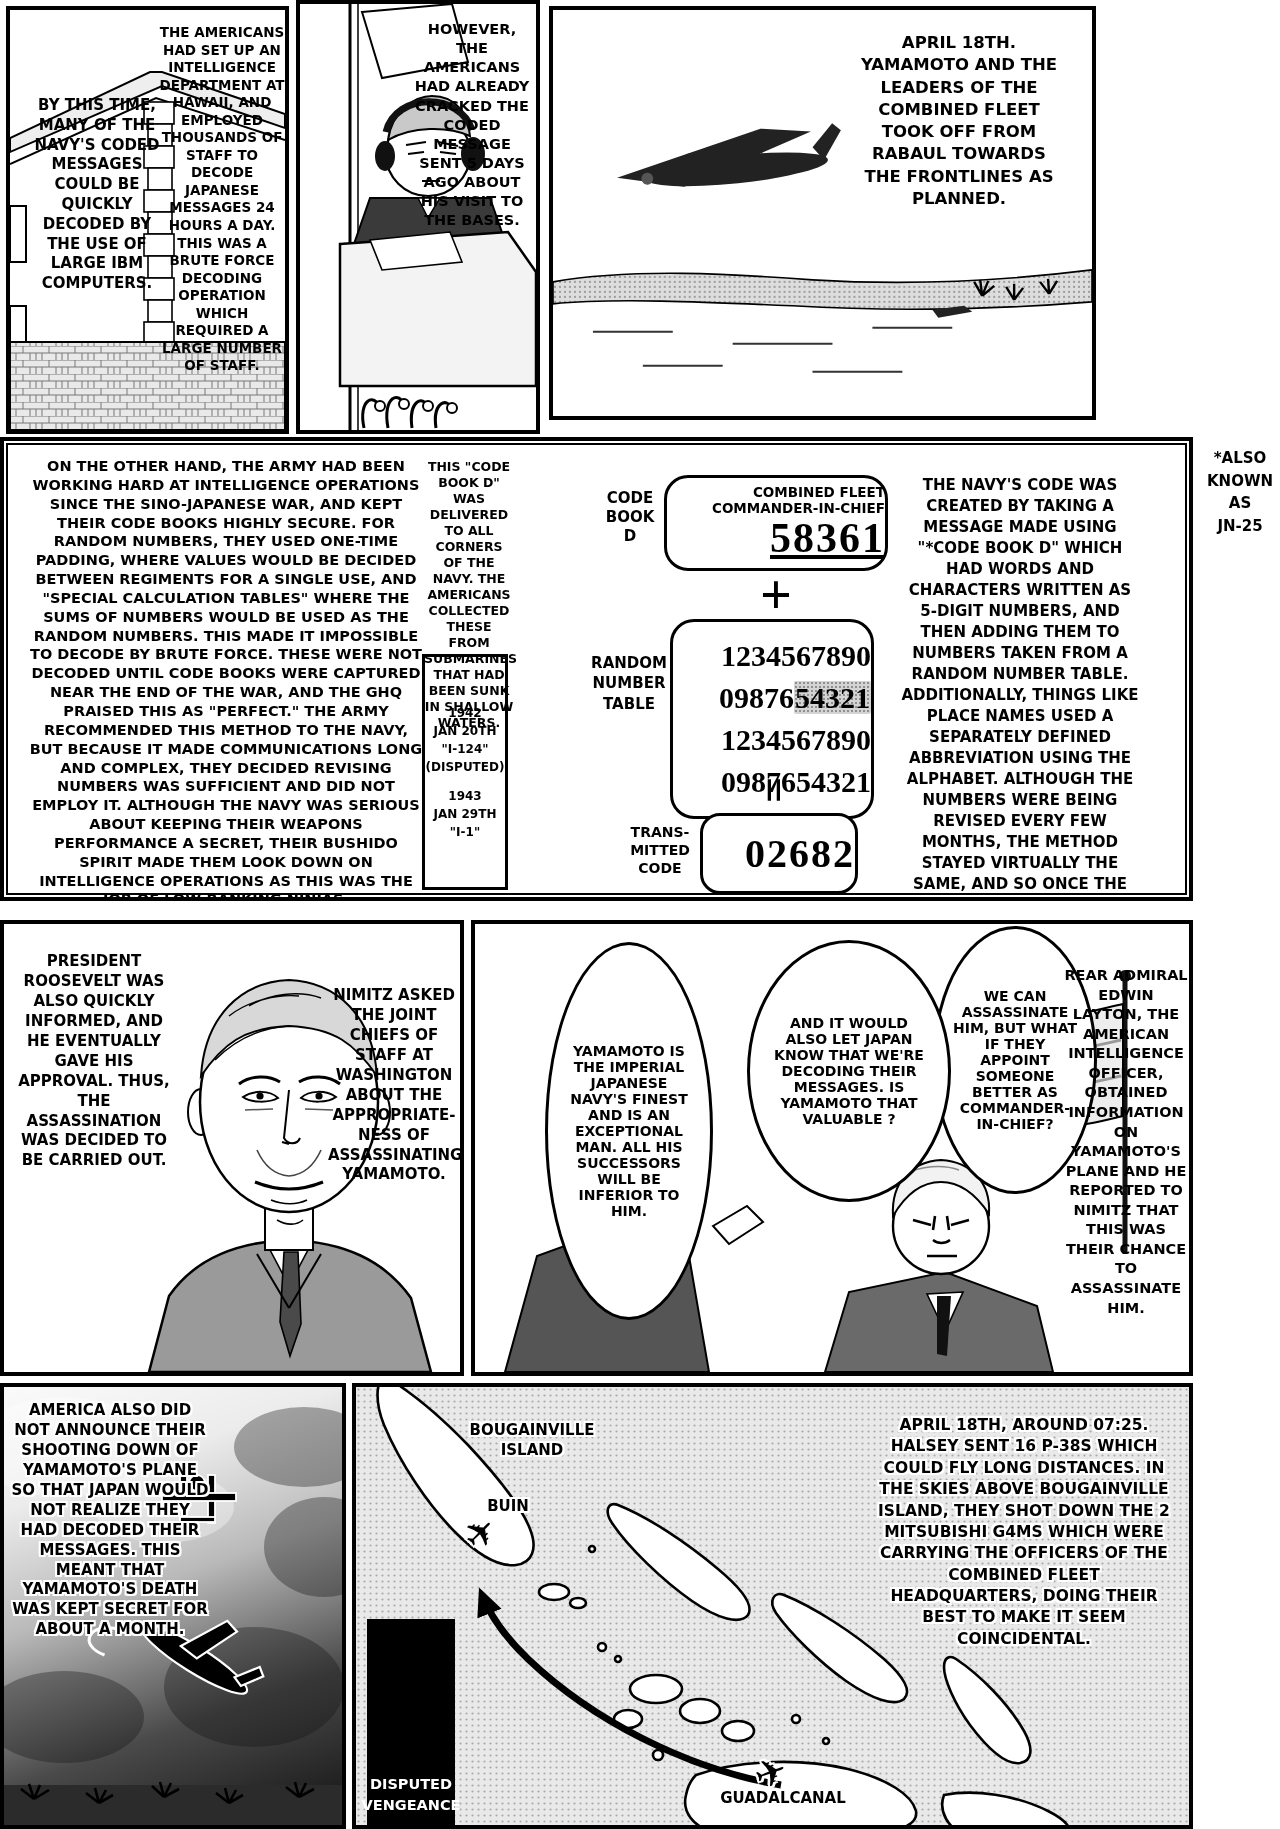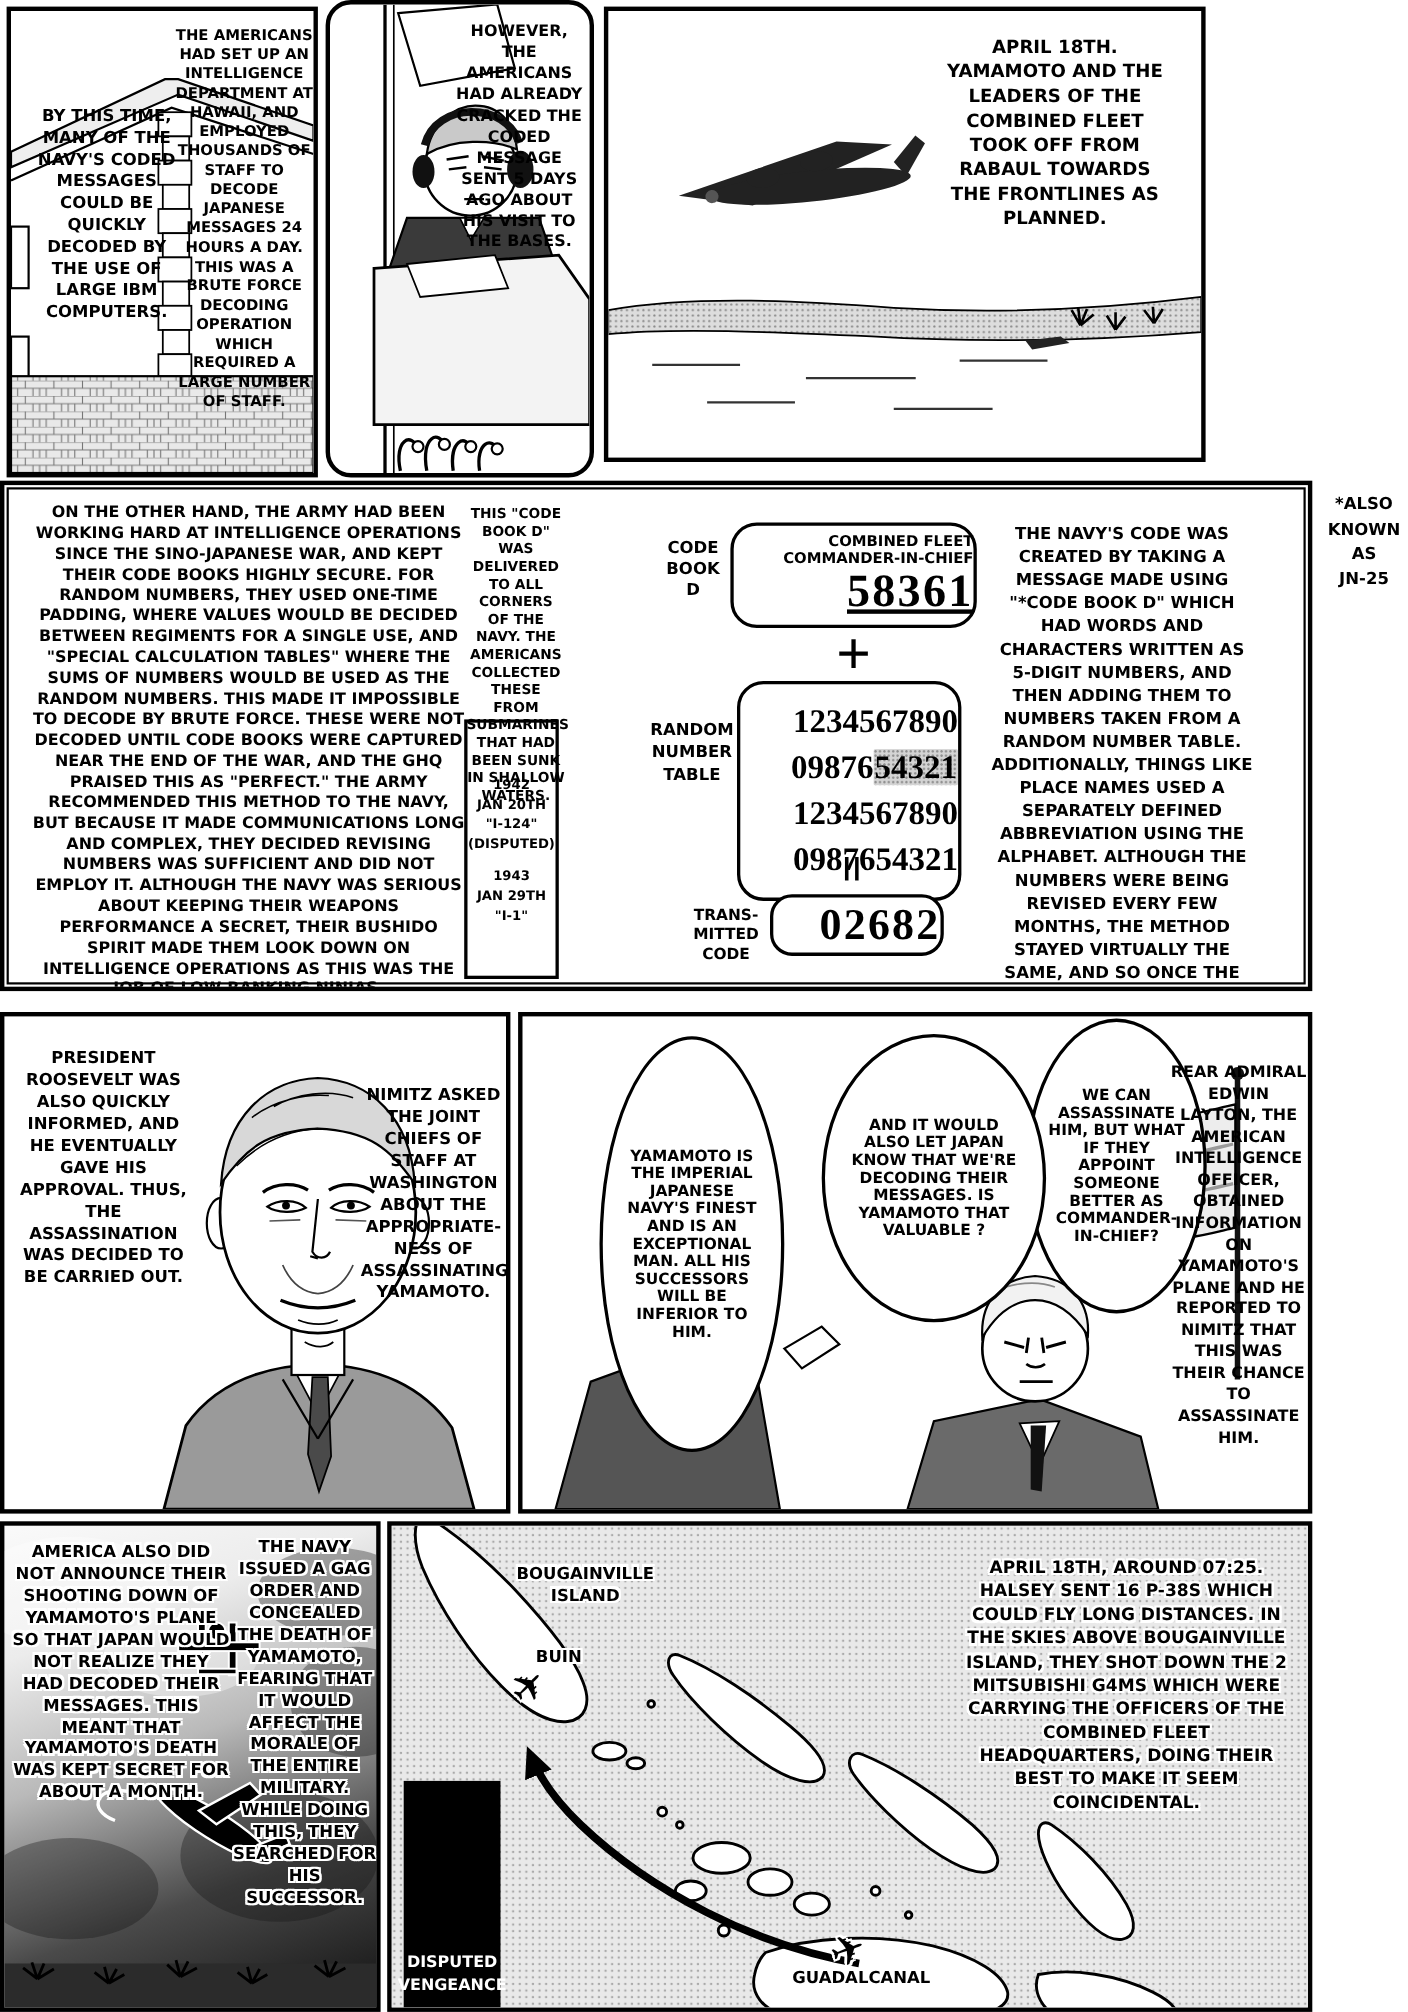--- a/index.html
+++ b/index.html
@@ -52,21 +52,21 @@
         <rect x="134" y="312" width="30" height="20"></rect>
       </g>
       <rect x="0" y="196" width="16" height="56" fill="#fff" stroke="#000" stroke-width="2"></rect>
       <rect x="0" y="296" width="16" height="56" fill="#fff" stroke="#000" stroke-width="2"></rect>
       <rect x="0" y="332" width="275" height="88" fill="url(#brick)" stroke="#000" stroke-width="2"></rect>
     </svg>
     <div class="cap" style="left:14px;top:86px;width:146px;font-size:15px;line-height:1.32;">BY THIS TIME, MANY OF THE NAVY'S CODED MESSAGES COULD BE QUICKLY DECODED BY THE USE OF LARGE IBM COMPUTERS.</div>
     <div class="cap" style="left:148px;top:14px;width:128px;font-size:13.5px;line-height:1.3;">THE AMERICANS HAD SET UP AN INTELLIGENCE DEPARTMENT AT HAWAII, AND EMPLOYED THOUSANDS OF STAFF TO DECODE JAPANESE MESSAGES 24 HOURS A DAY. THIS WAS A BRUTE FORCE DECODING OPERATION WHICH REQUIRED A LARGE NUMBER OF STAFF.</div>
   </div>
 
-  <div class="panel" style="left:296px;top:0px;width:244px;height:434px;border-radius:23px;">
+  <div class="panel" style="left:296px;top:0px;width:244px;height:434px;">
     <svg class="art" viewBox="0 0 236 426">
       <line x1="50" y1="0" x2="50" y2="426" stroke="#000" stroke-width="3"></line>
       <line x1="58" y1="0" x2="58" y2="426" stroke="#000" stroke-width="1.5"></line>
       <polygon points="62,8 152,0 168,58 82,74" fill="#fff" stroke="#000" stroke-width="2"></polygon>
       <circle cx="128" cy="150" r="42" fill="#fff" stroke="#000" stroke-width="2.2"></circle>
       <path d="M 88 136 C 92 106 116 92 132 92 C 156 92 168 110 170 132 C 148 122 112 122 88 136 Z" fill="#c9c9c9" stroke="#000" stroke-width="2"></path>
       <path d="M 86 128 C 96 88 160 88 172 126" fill="none" stroke="#111" stroke-width="7"></path>
       <ellipse cx="173" cy="150" rx="12" ry="17" fill="#111"></ellipse>
       <ellipse cx="85" cy="152" rx="10" ry="15" fill="#111"></ellipse>
       <path d="M106 141 L126 138 M138 138 L158 142 M108 150 L124 148 M140 148 L156 150 M122 177 L140 177" stroke="#000" stroke-width="2.2" fill="none"></path>
@@ -158,21 +158,21 @@
       <div class="serifnum" style="font-size:30px;line-height:1.4;">1234567890</div>
       <div class="serifnum" style="font-size:30px;line-height:1.4;">0987654321</div>
     </div>
 
     <div class="cap serifnum" style="left:748px;top:326px;width:44px;font-size:46px;line-height:1;transform:rotate(90deg);">=</div>
 
     <div class="cap pre" style="left:616px;top:382px;width:80px;font-size:14px;line-height:1.3;">TRANS-
 MITTED
 CODE</div>
 
-    <div class="rbox" style="left:696px;top:372px;width:158px;height:56px;border-radius:20px;padding-left:32px;">
+    <div class="rbox" style="left:696px;top:372px;width:158px;height:81px;border-radius:20px;padding-left:32px;">
       <div class="serifnum" style="font-size:40px;line-height:1;letter-spacing:2px;">02682</div>
     </div>
 
     <div class="cap" style="left:896px;top:34px;width:240px;font-size:15px;line-height:1.4;">THE NAVY'S CODE WAS CREATED BY TAKING A MESSAGE MADE USING "*CODE BOOK D" WHICH HAD WORDS AND CHARACTERS WRITTEN AS 5-DIGIT NUMBERS, AND THEN ADDING THEM TO NUMBERS TAKEN FROM A RANDOM NUMBER TABLE. ADDITIONALLY, THINGS LIKE PLACE NAMES USED A SEPARATELY DEFINED ABBREVIATION USING THE ALPHABET. ALTHOUGH THE NUMBERS WERE BEING REVISED EVERY FEW MONTHS, THE METHOD STAYED VIRTUALLY THE SAME, AND SO ONCE THE PATTERN WAS KNOWN, AFTER A WHILE THESE COULD BE DECODED.</div>
   </div>
 
   <div class="cap pre" style="left:1200px;top:447px;width:80px;font-size:15px;line-height:1.5;">*ALSO
 KNOWN
 AS
 JN-25</div>
@@ -262,21 +262,20 @@
       <rect x="0" y="398" width="338" height="40" fill="#2b2b2b"></rect>
       <g stroke="#000" stroke-width="2.6" fill="none">
         <path d="M30,412 l-13,-10 M30,412 l-5,-15 M30,412 l6,-14 M30,412 l15,-9"></path>
         <path d="M95,416 l-13,-10 M95,416 l-4,-15 M95,416 l7,-13 M95,416 l14,-8"></path>
         <path d="M160,410 l-12,-11 M160,410 l-4,-15 M160,410 l7,-14 M160,410 l15,-8"></path>
         <path d="M225,416 l-13,-10 M225,416 l-4,-15 M225,416 l7,-13 M225,416 l14,-8"></path>
         <path d="M295,410 l-13,-10 M295,410 l-4,-15 M295,410 l7,-14 M295,410 l15,-8"></path>
       </g>
     </svg>
     <div class="cap halo" style="left:6px;top:14px;width:200px;font-size:15px;line-height:1.33;">AMERICA ALSO DID NOT ANNOUNCE THEIR SHOOTING DOWN OF YAMAMOTO'S PLANE SO THAT JAPAN WOULD NOT REALIZE THEY HAD DECODED THEIR MESSAGES. THIS MEANT THAT YAMAMOTO'S DEATH WAS KEPT SECRET FOR ABOUT A MONTH.</div>
-    <div class="cap halo" style="left:206px;top:10px;width:134px;font-size:15px;line-height:1.33;">THE NAVY ISSUED A GAG ORDER AND CONCEALED THE DEATH OF YAMAMOTO, FEARING THAT IT WOULD AFFECT THE MORALE OF THE ENTIRE MILITARY. WHILE DOING THIS, THEY SEARCHED FOR HIS SUCCESSOR.</div>
   </div>
 
   <div class="panel" style="left:352px;top:1383px;width:841px;height:446px;">
     <svg class="art" viewBox="0 0 833 438">
       <defs>
         <pattern id="mapdots" width="6" height="6" patternUnits="userSpaceOnUse">
           <rect width="6" height="6" fill="#e9e9e9"></rect>
             <circle cx="2.5" cy="2.5" r="1.1" fill="#a9a9a9"></circle>
         </pattern>
         <marker id="ah" markerUnits="userSpaceOnUse" markerWidth="30" markerHeight="30" refX="20" refY="13" orient="auto">

